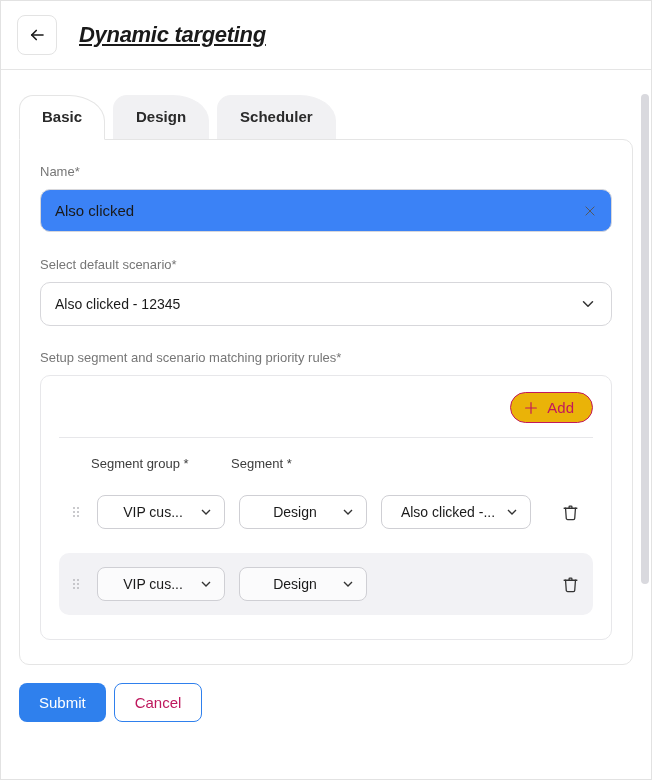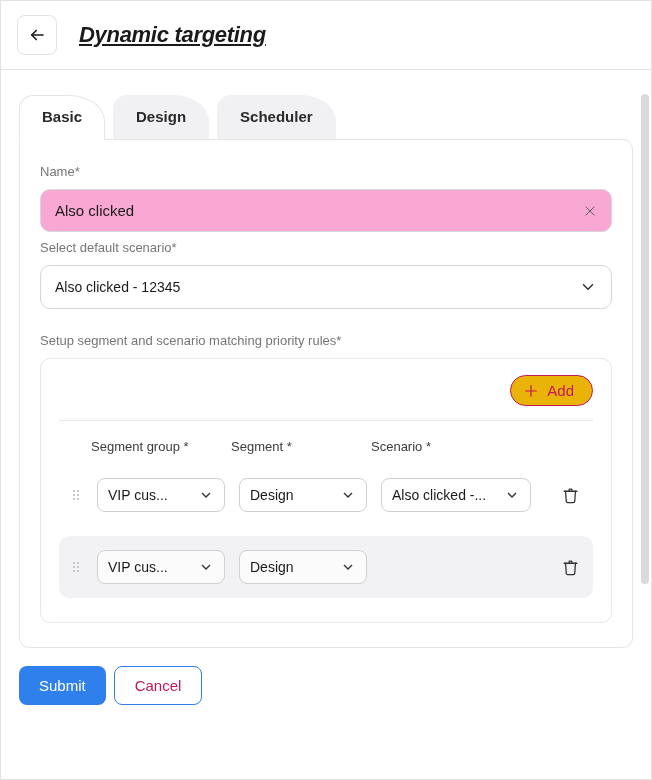--- a/index.html
+++ b/index.html
@@ -89,22 +89,22 @@
     color: #767676;
     margin-bottom: 10px;
   }
   .input-wrap {
     border: 1px solid #d7d7db;
     border-radius: 10px;
     padding: 12px 14px;
     display: flex;
     align-items: center;
     justify-content: space-between;
-    margin-bottom: 8px;
-    background: #f9a8d4;
+    margin-bottom: 25px;
+    background: #3b82f6;
   }
   .input-text {
     font-size: 15px;
     color: #1a1a1a;
     outline: none;
     border: none;
     flex: 1;
   }
   .clear-x {
     color: #6b6b6b;
@@ -197,20 +197,21 @@
     border: 1px solid #cfcfd4;
     border-radius: 8px;
     background: #fff;
     padding: 8px 10px;
     display: flex;
     align-items: center;
     justify-content: space-between;
     cursor: pointer;
     font-size: 14px;
     overflow: hidden;
+    text-align: center;
   }
   .mini-select.wide { flex: 0 0 150px; }
   .mini-select .val {
     overflow: hidden; text-overflow: ellipsis; white-space: nowrap;
     flex: 1; min-width: 0;
   }
   .rule-row.alt .mini-select { background: #fbfbfc; }
 
   .trash {
     color: #333;
@@ -319,21 +320,20 @@
                     <line x1="4" y1="12" x2="20" y2="12"></line>
                   </svg>
               </span>
               <span>Add</span>
             </button>
           </div>
 
           <div class="col-labels">
             <div>Segment group *</div>
             <div>Segment *</div>
-            <div>Scenario *</div>
           </div>
 
           <div class="rule-row">
             <div class="drag-handle">
               <div class="dotrow">
                   <div class="dot"></div>
                   <div class="dot"></div>
                 </div>
               <div class="dotrow">
                   <div class="dot"></div>

